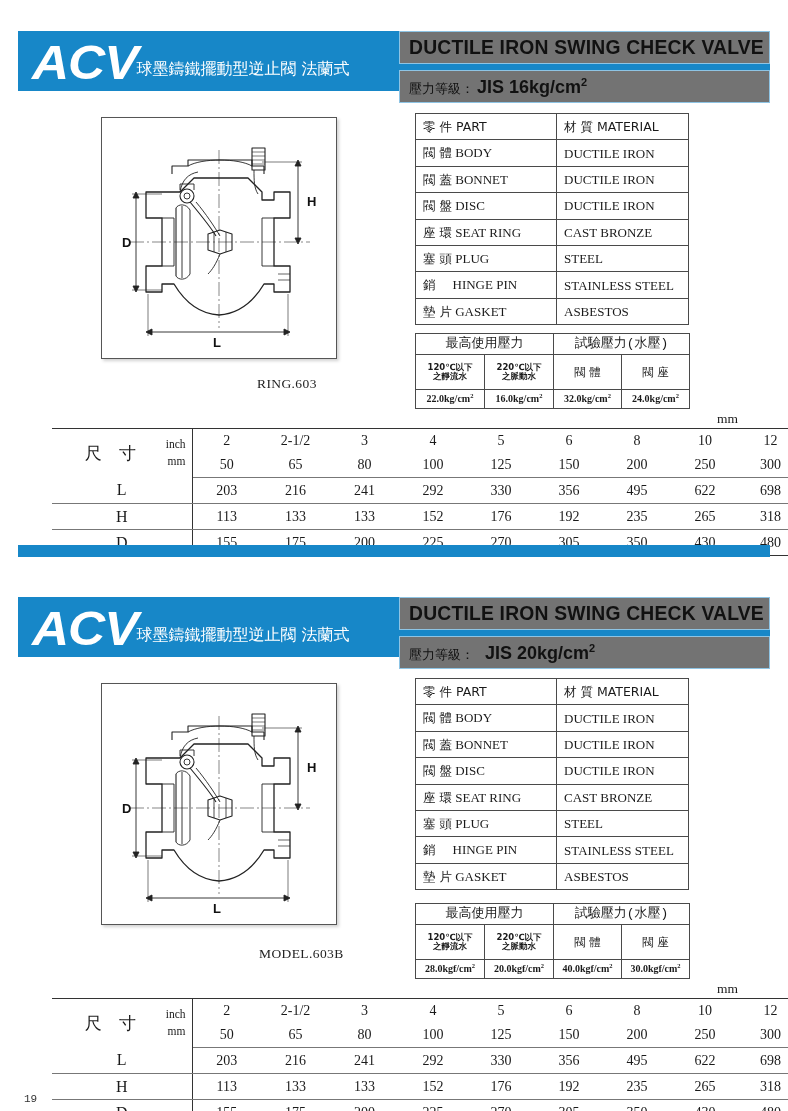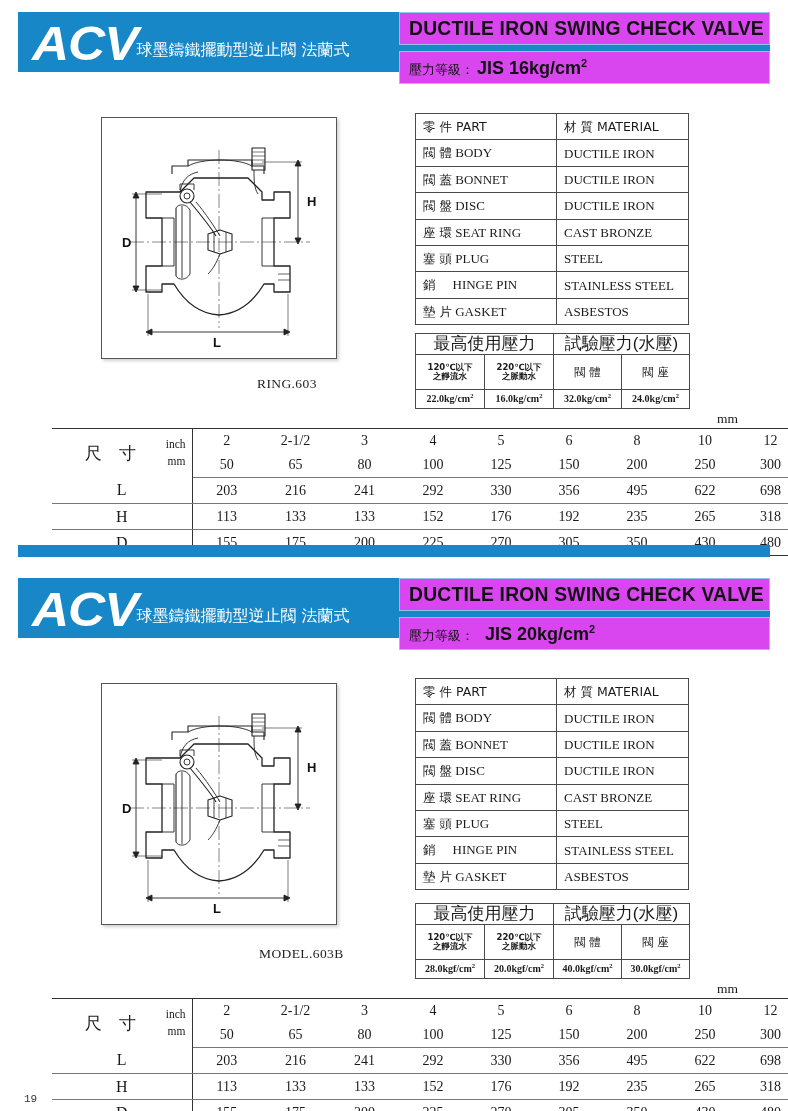--- a/index.html
+++ b/index.html
@@ -12,20 +12,21 @@
     position: relative;
     overflow: hidden;
   }
 
   .section { position: absolute; left: 0; width: 788px; }
 
   
   .header-band {
     position: absolute; left: 18px; width: 752px; height: 60px;
     background: #1787c8;
+    margin-top: 19px;
   }
   .logo-wrap {
     position: absolute; left: 14px; top: 4px;
     display: flex; align-items: flex-end;
   }
   .logo-acv {
     font-family: "Liberation Sans", sans-serif;
     font-weight: bold; font-style: italic;
     font-size: 49px; line-height: 54px;
     color: #ffffff;
@@ -42,21 +43,21 @@
     letter-spacing: 0px;
   }
   .logo-cn .sub { padding-left: 5px; }
 
   .title-stack {
     position: absolute; left: 381px; top: 0px;
     width: 371px; height: 72px;
     display: flex; flex-direction: column; justify-content: space-between;
   }
   .title-box {
-    background: #d946ef;
+    background: #737373;
     border: 1px solid #8ec4e4;
     height: 33px;
     display: flex; align-items: center;
     padding-left: 9px;
     white-space: nowrap;
   }
   .title-en {
     font-family: "Liberation Sans", sans-serif;
     font-weight: bold;
     font-size: 19.5px;
@@ -127,22 +128,22 @@
   }
   .pr-table td {
     border: 1px solid #4a4a4a;
     text-align: center;
     vertical-align: middle;
     font-family: "Liberation Serif", serif;
     line-height: 1.05;
   }
   .pr-table .hdr {
     height: 21px;
-    font-family: Liberation Sans, sans-serif;
-    font-size: 17px;
+    font-family: Liberation Mono, monospace;
+    font-size: 13px;
   }
   .pr-table .cond {
     height: 26px;
     font-family: "DejaVu Sans", sans-serif;
     font-size: 8.5px;
     font-weight: bold;
     padding: 8px 0;
   }
   .pr-table .cond .l2 { display: block; text-align: center; }
   .pr-table .cond.wide {

